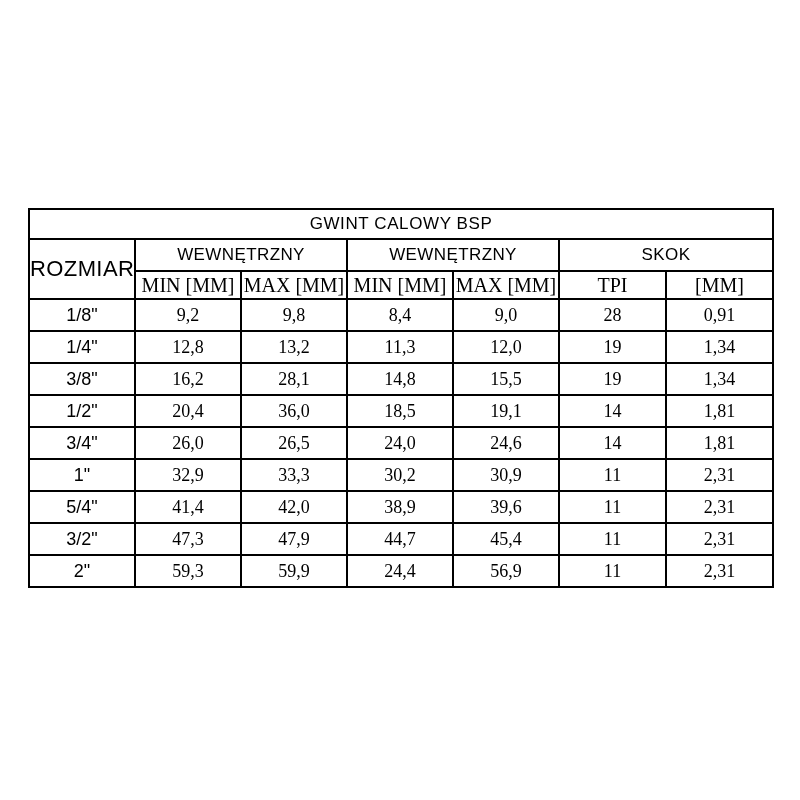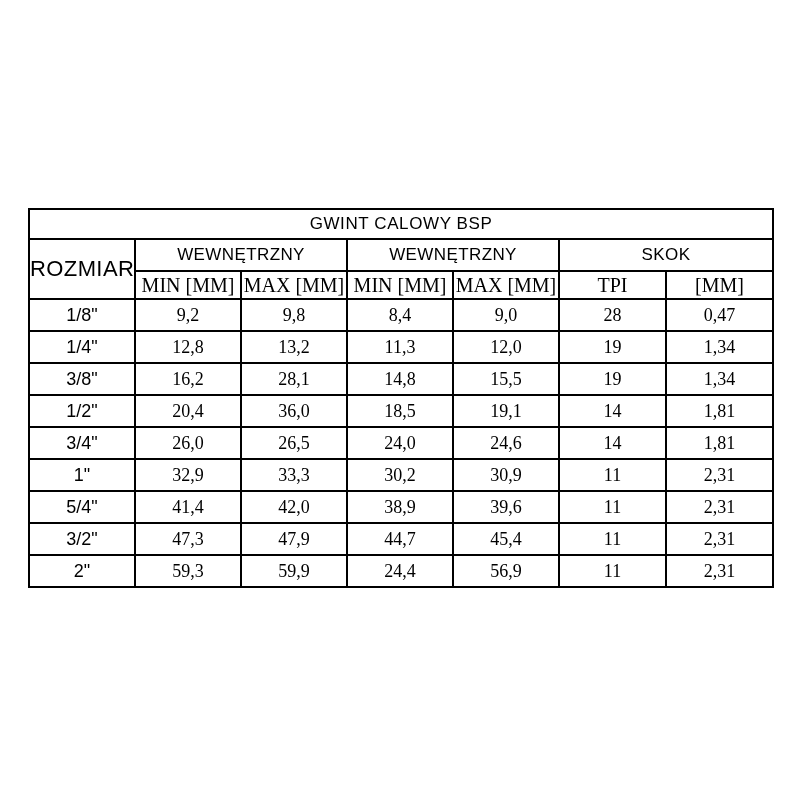--- a/index.html
+++ b/index.html
@@ -111,21 +111,21 @@
         <td class="sub-cell">[MM]</td>
       </tr>
 
       <tr>
         <td class="size-cell">1/8"</td>
         <td class="val-cell">9,2</td>
         <td class="val-cell">9,8</td>
         <td class="val-cell">8,4</td>
         <td class="val-cell">9,0</td>
         <td class="val-cell">28</td>
-        <td class="val-cell">0,47</td>
+        <td class="val-cell">0,91</td>
       </tr>
       <tr>
         <td class="size-cell">1/4"</td>
         <td class="val-cell">12,8</td>
         <td class="val-cell">13,2</td>
         <td class="val-cell">11,3</td>
         <td class="val-cell">12,0</td>
         <td class="val-cell">19</td>
         <td class="val-cell">1,34</td>
       </tr>

